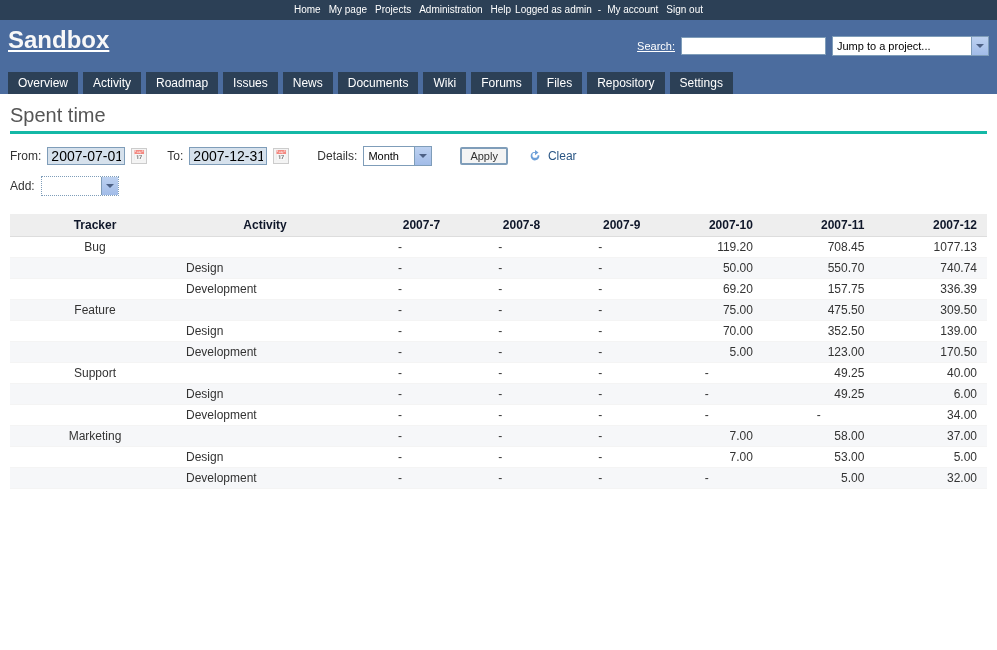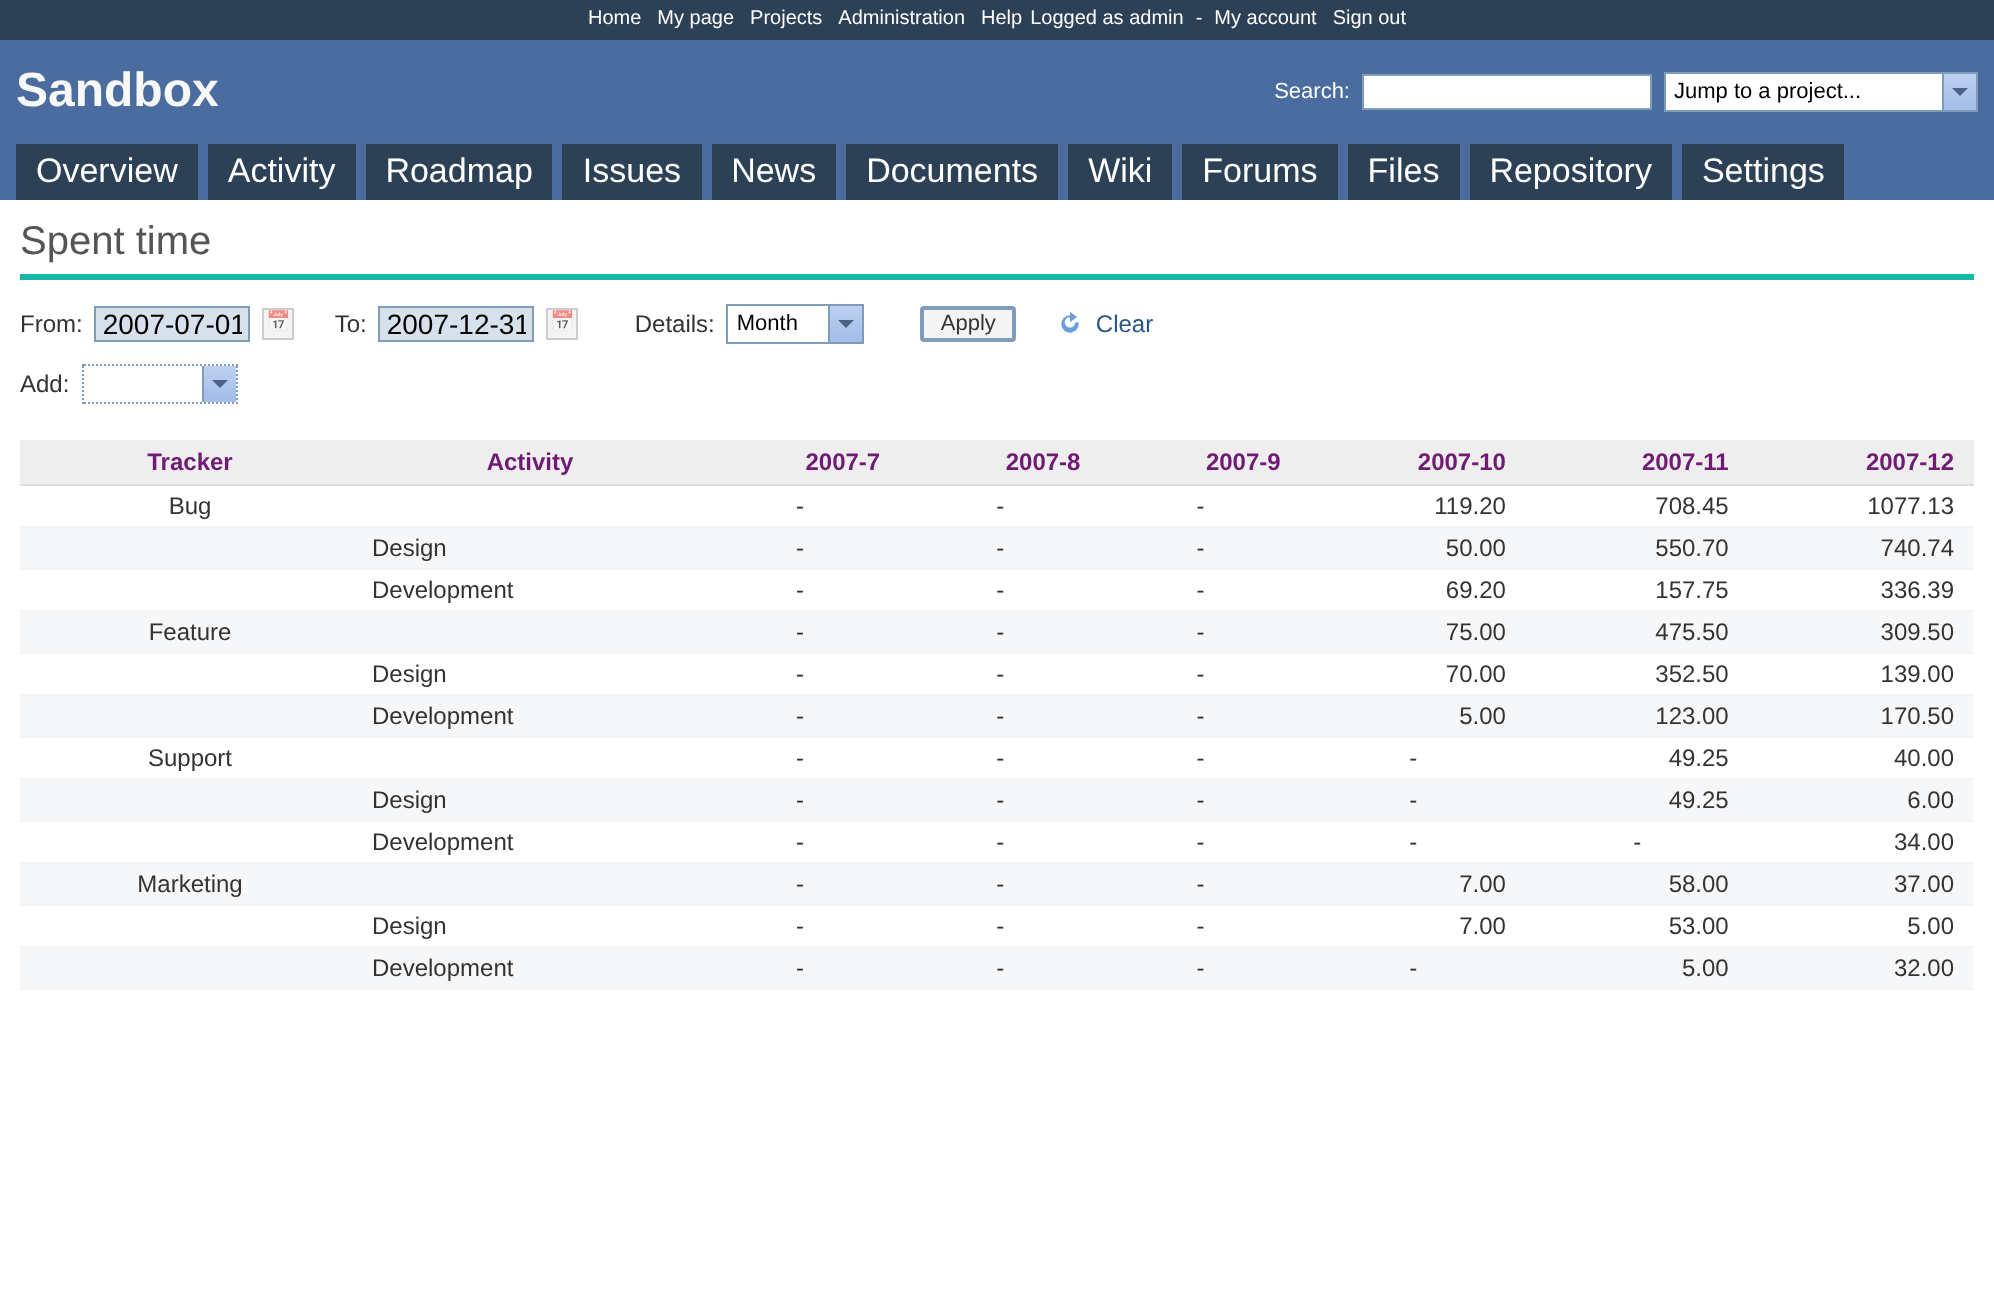--- a/index.html
+++ b/index.html
@@ -7,49 +7,49 @@
   a { color: #fff; text-decoration: none; }
   
   .top-menu { background: #2C4056; color: #fff; height: 20px; line-height: 20px; padding: 0 8px; display: flex; justify-content: center; font-size: 10px; }
   .top-menu .left, .top-menu .right { display: flex; gap: 0; }
   .top-menu a { color: #fff; padding: 0 4px; }
   .top-menu .right a { padding: 0 4px; }
   .top-menu .logged { padding-right: 4px; }
   .top-menu .sep { padding: 0 2px; }
   
   .header { background: #4B6C9E; color: #fff; padding: 6px 8px 0 8px; }
-  .header-top { display: flex; justify-content: space-between; align-items: center; height: 40px; }
+  .header-top { display: flex; justify-content: space-between; height: 40px; text-decoration: underline; }
   .header h1 { font-family: "Trebuchet MS", Verdana, sans-serif; font-size: 24px; font-weight: bold; color: #f8f8f8; }
   .header-right { display: flex; align-items: center; gap: 6px; font-size: 11px; }
   .header-right input[type=text] { width: 145px; height: 18px; border: 1px solid #7F9DB9; background: #fff; font-size: 11px; padding: 0 3px; }
   .header-right select { width: 157px; height: 20px; border: 1px solid #7F9DB9; background: #fff; font-size: 11px; }
   
   .main-menu { display: flex; gap: 5px; padding: 6px 0 0 0; }
-  .main-menu a { display: block; background: #2C4056; color: #fff; padding: 4px 10px; font-size: 17px; font-weight: normal; }
+  .main-menu a { display: block; background: #2C4056; color: #fff; padding: 4px 10px; font-size: 12px; font-weight: normal; }
   
   .content { padding: 10px 10px 10px 10px; }
   .content h2 { font-family: "Trebuchet MS", Verdana, sans-serif; font-size: 20px; color: #555; font-weight: normal; border-bottom: 3px solid #14b8a6; padding-bottom: 4px; margin-bottom: 12px; }
   
   .filters { margin-bottom: 10px; display: flex; align-items: center; gap: 6px; flex-wrap: wrap; color: #333; }
   .filters label { color: #333; }
   .filters input[type=text] { width: 78px; height: 18px; border: 1px solid #7F9DB9; font-size: 14px; padding: 0 3px; background: #d6e1ec; }
   .filters select { height: 20px; border: 1px solid #7F9DB9; font-size: 11px; background: #fff; }
   .filters .cal-icon { display: inline-block; width: 16px; height: 16px; background: #f4f4f4; border: 1px solid #ccc; position: relative; }
   .filters .cal-icon::before { content: "📅"; font-size: 10px; position: absolute; top: 0; left: 1px; line-height: 14px; opacity: 0.6; }
   .filters button { font-size: 11px; padding: 1px 8px; border: 2px solid #7F9DB9; background: #f4f4f4; cursor: pointer; border-radius: 2px; color: #333; }
   .filters .refresh-icon svg { width: 14px; height: 14px; vertical-align: middle; }
   .filters .clear-link { color: #2A5685; cursor: pointer; }
   .filters .gap { width: 8px; display: inline-block; }
   .filters .biggap { width: 16px; display: inline-block; }
   
   .add-row { margin: 8px 0 18px 0; display: flex; align-items: center; gap: 6px; }
   .add-row select { width: 78px; height: 20px; border: 1px dotted #7F9DB9; font-size: 11px; background: #fff; }
   
   table.report { width: 100%; border-collapse: collapse; font-size: 12px; }
-  table.report th { background: #EEEEEE; color: #701a75; font-weight: bold; padding: 4px 6px; border-bottom: 1px solid #ddd; text-align: left; }
+  table.report th { background: #EEEEEE; color: #0f172a; font-weight: bold; padding: 4px 6px; border-bottom: 1px solid #ddd; text-align: left; }
   table.report th.num, table.report td.num { text-align: right; padding-right: 10px; }
   table.report th.ctr, table.report td.ctr { text-align: center; }
   table.report td { padding: 3px 6px; border-bottom: 1px solid #f4f4f4; }
   table.report tr.odd td { background: #F6F7F9; }
   table.report tr.even td { background: #fff; }
   table.report td.tracker { padding-left: 6px; text-align: center; }
   table.report td.activity { padding-left: 6px; }
   
   select { padding-right: 16px; }
   .dd-wrap { position: relative; display: inline-block; }

